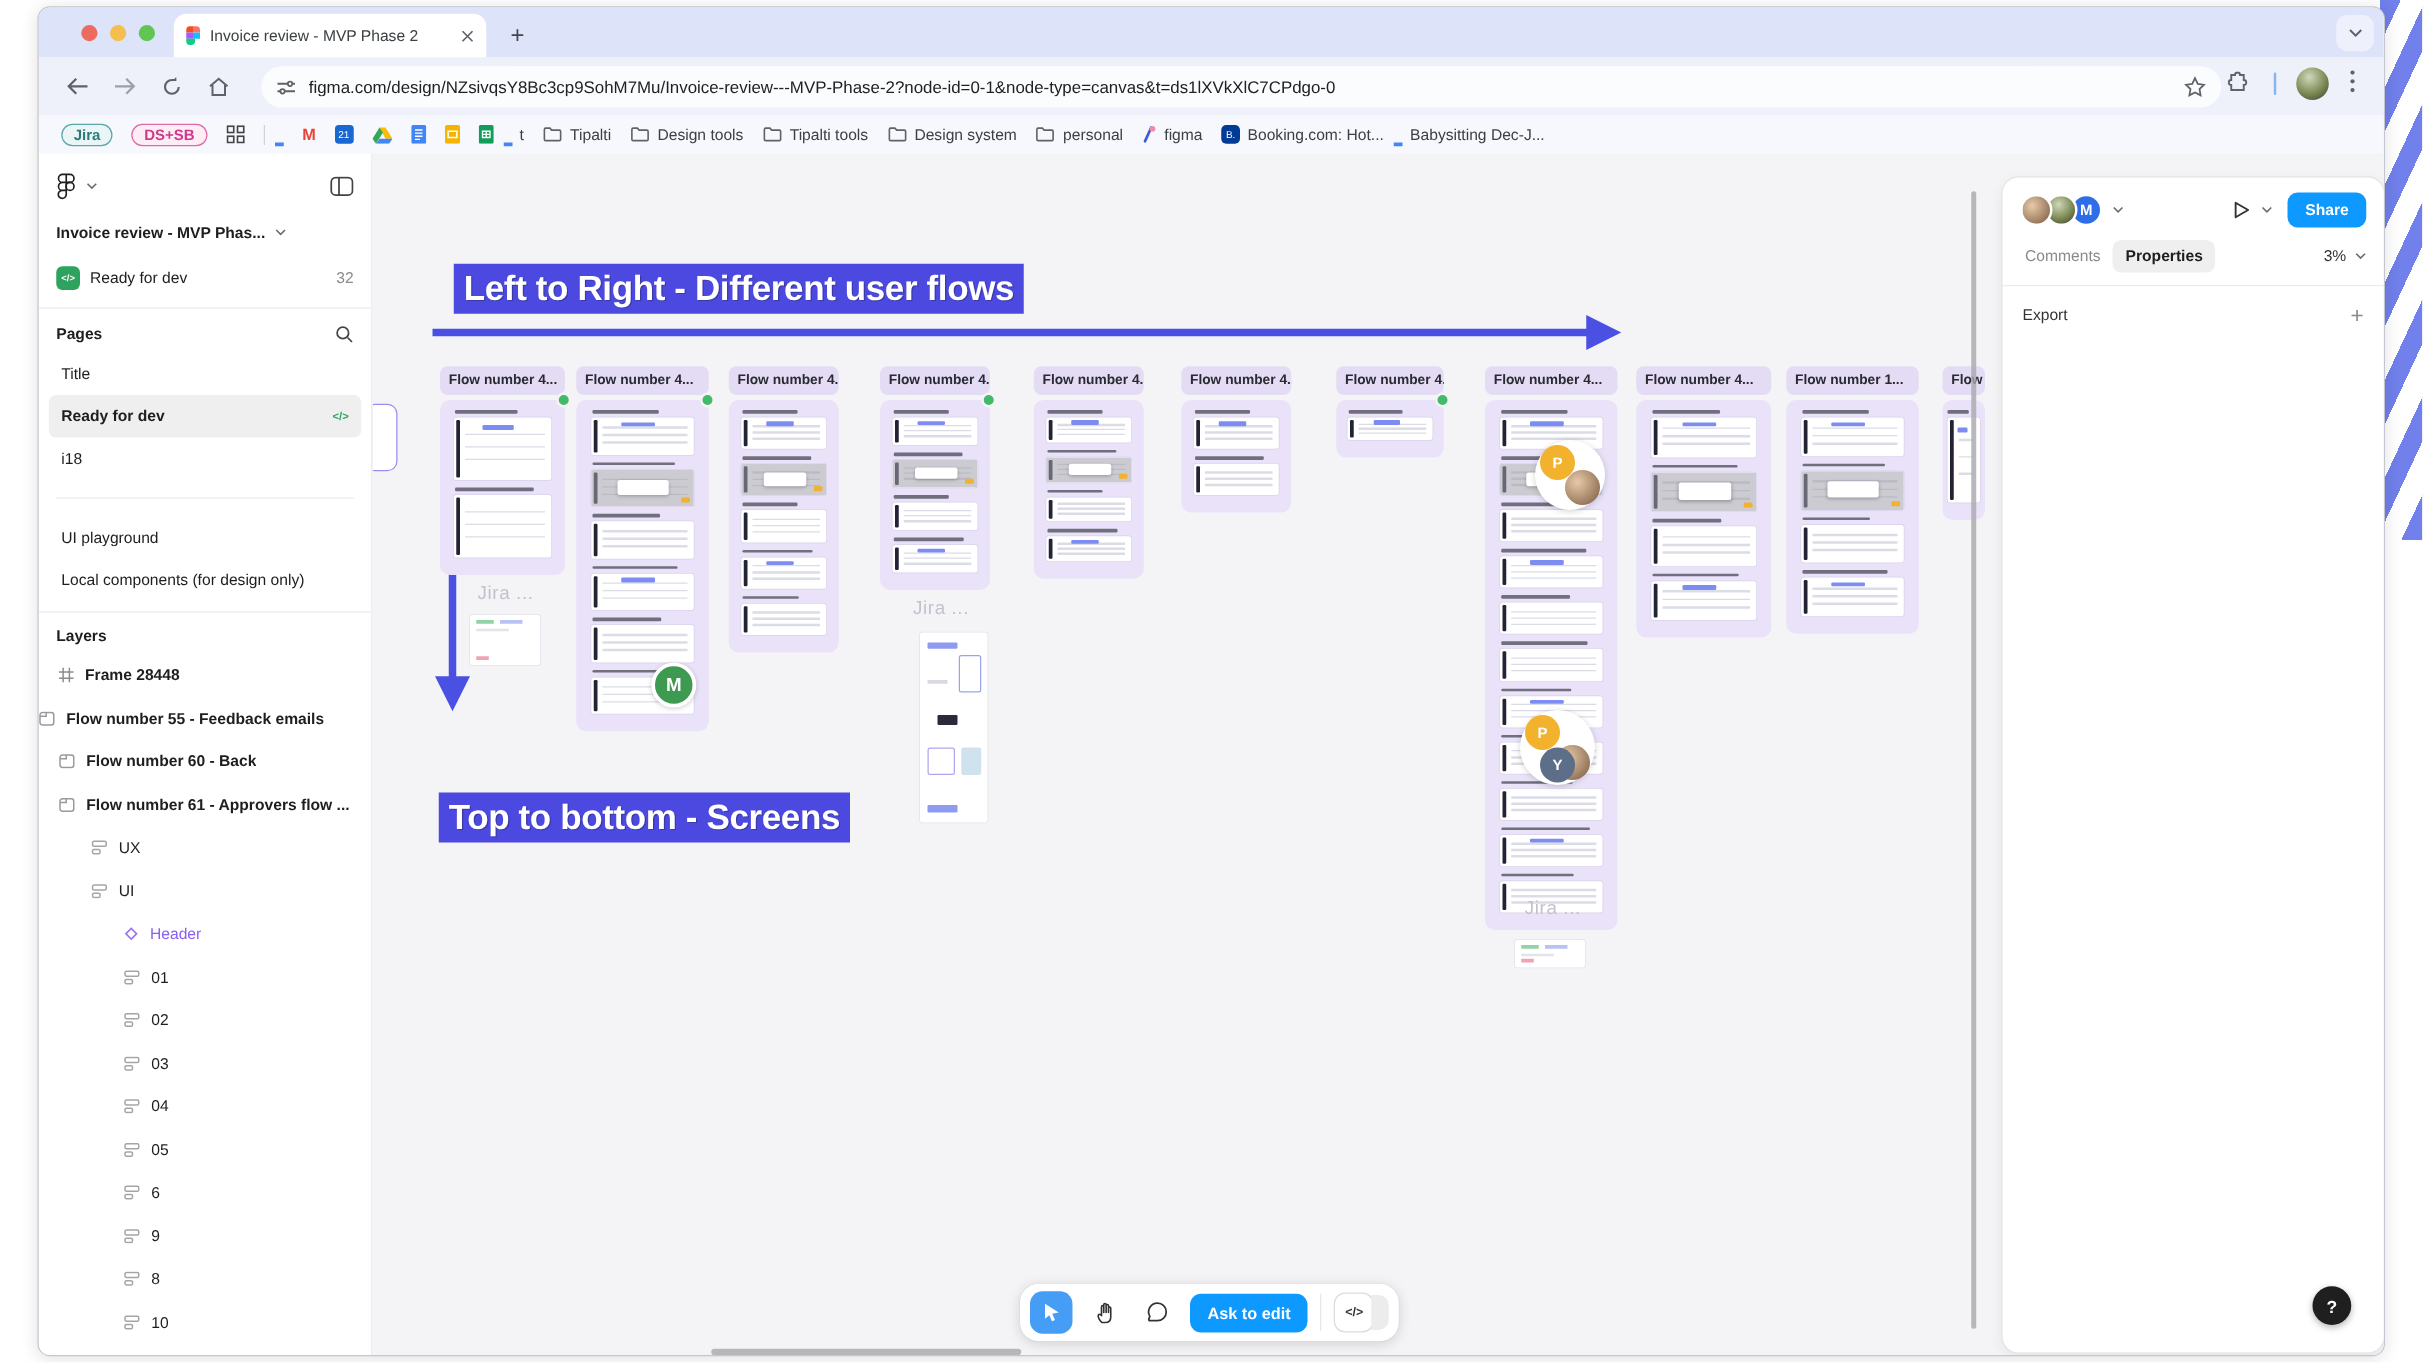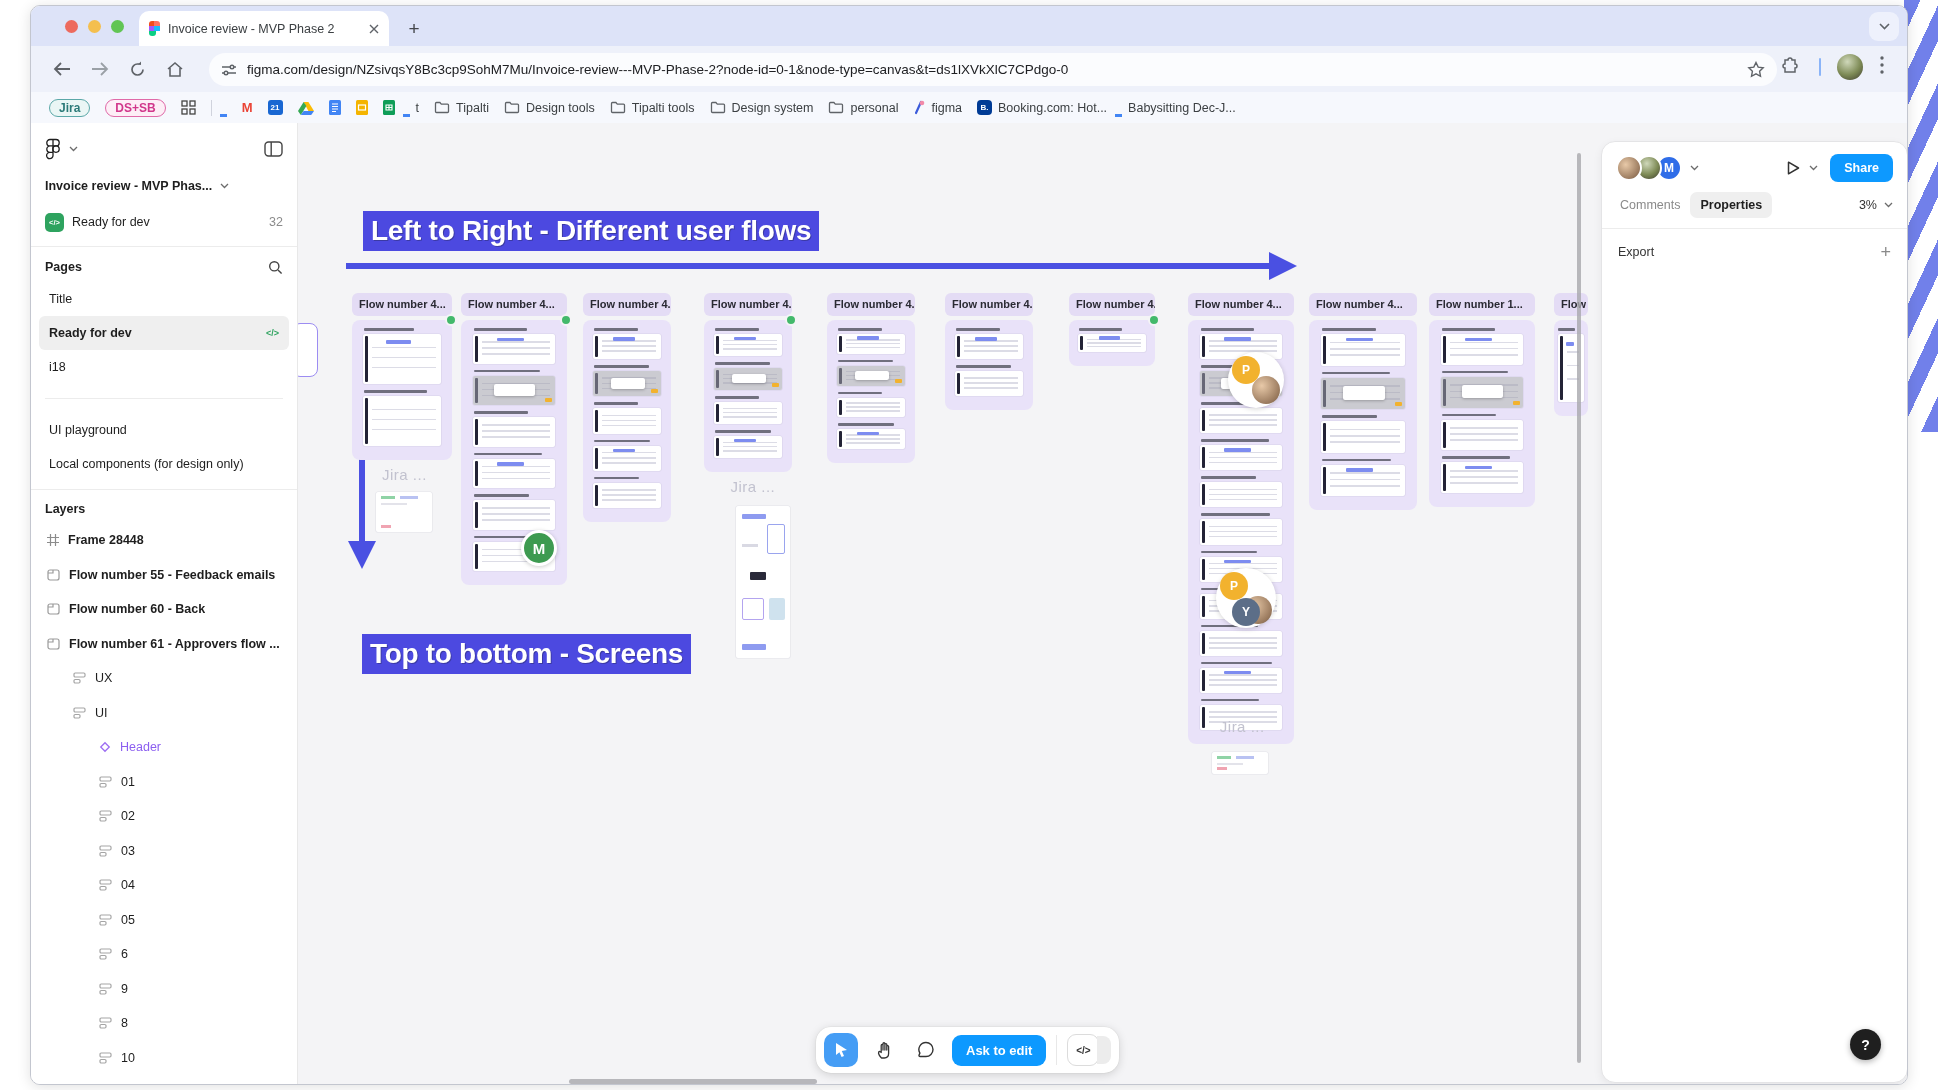--- a/index.html
+++ b/index.html
@@ -36,21 +36,21 @@
   .bm{display:flex;align-items:center;gap:6px;cursor:default;white-space:nowrap;}
   .pill{border-radius:10px;padding:1px 9px;font-size:12px;font-weight:600;}
   .pill.teal{border:1.5px solid #5ba8a8;color:#2b7a78;background:#eaf6f5;}
   .pill.pink{border:1.5px solid #e06aa8;color:#d1378b;background:#fdeef6;}
   .gicon{width:15px;height:15px;border-radius:50%;position:relative;
     background:conic-gradient(from -40deg,#ea4335 0 25%,#fbbc05 25% 50%,#34a853 50% 72%,#4285f4 72% 100%);}
   .gicon::before{content:"";position:absolute;inset:4px;background:inherit;border-radius:50%;
     background:#f6f8fd;}
   .gicon::after{content:"";position:absolute;right:0;top:6px;width:7px;height:3px;background:#4285f4;}
   .sq{width:15px;height:15px;border-radius:3px;display:flex;align-items:center;justify-content:center;
-    color:#fff;font-size:8px;font-weight:700;}
+    color:#fff;font-size:8px;font-weight:400;}
   
   #sidebar{left:0;top:117px;width:267px;bottom:0;background:#fff;border-right:1px solid #e8e8e8;
     font-size:12.5px;color:#1e1e1e;z-index:5;}
   .srow{display:flex;align-items:center;gap:8px;padding:0 14px;height:34px;}
   .muted{color:#8b8b8b;}
   .devbadge{width:19px;height:19px;border-radius:5px;background:#2ea35f;color:#fff;font-size:7.5px;
     font-weight:700;display:flex;align-items:center;justify-content:center;flex-shrink:0;}
   .divider{height:1px;background:#ececec;margin:5px 0;}
   .prow{display:flex;align-items:center;height:34px;padding:0 10px;margin:0 8px;border-radius:6px;}
   .prow.sel{background:#efefef;font-weight:700;}
@@ -370,21 +370,21 @@
       </div>
       <div id="layerslist">
           <div class="lrow bold" style="padding-left: 16px;">
             <span style="display: flex;">
               <svg class="ic" width="12" height="12" viewBox="0 0 12 12">
                 <path d="M3.5 0v12M8.5 0v12M0 3.5h12M0 8.5h12" stroke="#8c8c8c" stroke-width="1.2"></path>
               </svg>
             </span>
             <span class="lbl">Frame 28448</span>
           </div>
-          <div class="lrow bold" style="padding-left: 16px;">
+          <div class="lrow bold" style="padding-left: 0;">
             <span style="display: flex;">
               <svg class="ic" width="13" height="12" viewBox="0 0 13 12">
                 <rect x="1" y="1" width="11" height="10" rx="2" fill="none" stroke="#9a9a9a" stroke-width="1.2"></rect>
                 <path d="M1 4h5V1" fill="none" stroke="#9a9a9a" stroke-width="1.2"></path>
               </svg>
             </span>
             <span class="lbl">Flow number 55 - Feedback emails</span>
           </div>
           <div class="lrow bold" style="padding-left: 16px;">
             <span style="display: flex;">
@@ -515,21 +515,21 @@
     </div>
 
     <div id="canvas" class="abs">
       <div class="abs ctitle" style="left:65px;top:88px;">Left to Right - Different user flows</div>
 
       <div class="abs" style="left:48px;top:140px;width:925px;height:6px;background:#4a50e2;"></div>
       <div class="abs" style="left:971px;top:129px;width:0;height:0;border-left:28px solid #4a50e2;border-top:14px solid transparent;border-bottom:14px solid transparent;"></div>
 
       <div class="abs" style="left:61px;top:208px;width:6px;height:212px;background:#4a50e2;"></div>
       <div class="abs" style="left:50px;top:418px;width:0;height:0;border-top:28px solid #4a50e2;border-left:14px solid transparent;border-right:14px solid transparent;"></div>
-      <div class="abs ctitle" style="left:64px;top:511px;">Top to bottom - Screens</div>
+      <div class="abs ctitle" style="left:53px;top:511px;">Top to bottom - Screens</div>
 
       <div class="abs" style="left:-6px;top:200px;width:26px;height:54px;background:#fff;border:1.5px solid #9c8cf2;border-radius:8px;"></div>
       <div id="columns">
           <div class="colhead" style="position: absolute; left: 54px; top: 170px; width: 100px;">Flow number 4...</div>
           <div class="colbody" style="position: absolute; left: 54px; top: 197px; width: 100px; height: 140px;"></div>
           <div class="gdot" style="position: absolute; left: 147px; top: 191px;"></div>
           <div class="thumbcap" style="position: absolute; left: 66px; top: 205px; width: 50px;"></div>
           <div class="thumb" style="position: absolute; left: 65px; top: 211px; width: 78px; height: 50px;">
             <div class="tstrip"></div>
             <div class="tline" style="top:25%;"></div>

